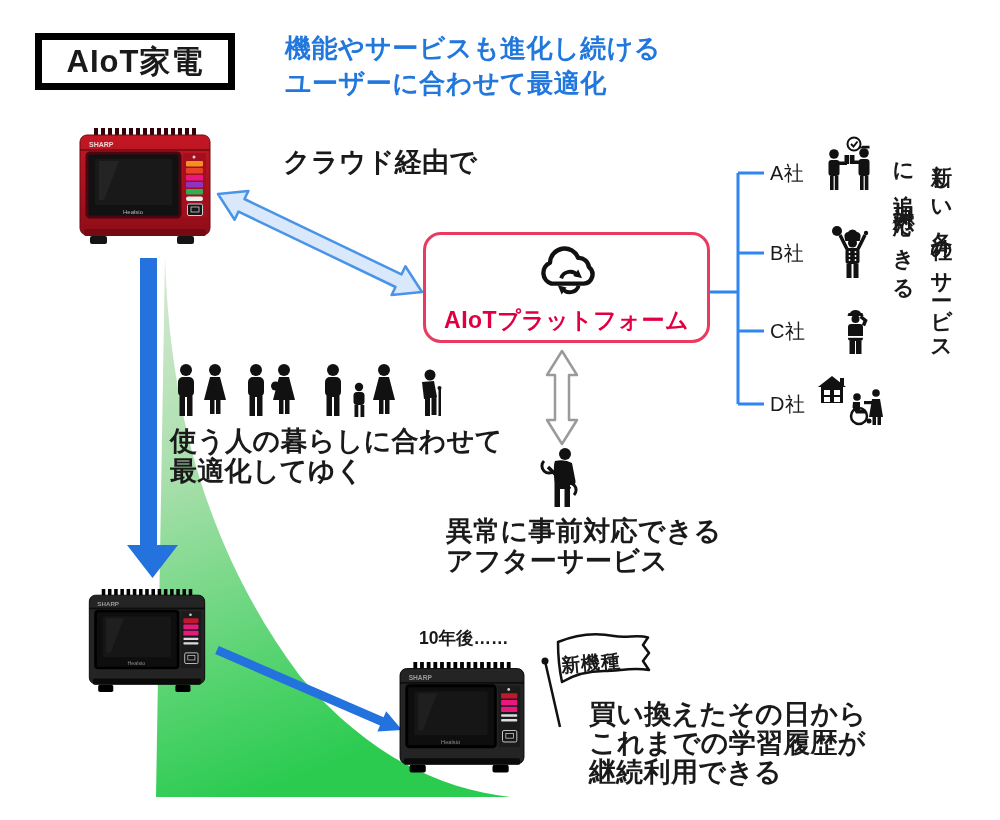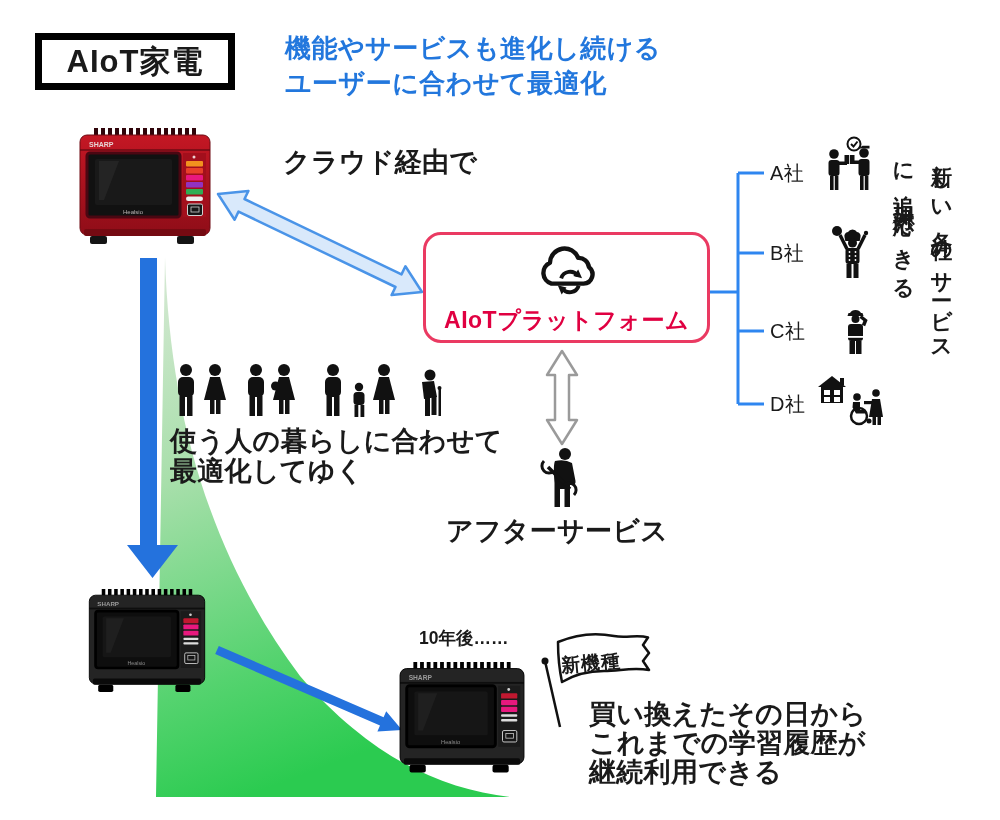--- a/index.html
+++ b/index.html
@@ -206,20 +206,21 @@
 
   <svg class="abs" style="left:540px;top:447px" width="44" height="64" viewBox="0 0 44 64">
     <circle cx="25" cy="7" r="6" fill="#111"></circle>
     <path d="M 15,14 Q 25,12 32,16 L 35.5,34 Q 36,38 32,38 L 30,38 L 30,60 L 24.5,60 L 24.5,42 L 20,42 L 20,60 L 14.5,60 L 14.5,36 Q 13,18 15,14 Z" fill="#111"></path>
     <line x1="8" y1="20" x2="30" y2="42" stroke="#111" stroke-width="3.5"></line>
     <path d="M 4,14 A 6,6 0 1 0 14,24" fill="none" stroke="#111" stroke-width="3"></path>
     <path d="M 34,48 A 6,6 0 1 0 24,38" fill="none" stroke="#111" stroke-width="3"></path>
   </svg>
 
   <div class="abs note note-service">
+    <div>異常に事前対応できる</div>
     <div>アフターサービス</div>
   </div>
 
   <svg class="abs" style="left:170px;top:360px" width="278" height="60" viewBox="0 0 278 60">
     <g fill="#111">
       <circle cx="16" cy="10" r="6"></circle>
         <rect x="8" y="17" width="16" height="20" rx="5"></rect>
       <rect x="9.5" y="36" width="5.5" height="20"></rect>
         <rect x="17" y="36" width="5.5" height="20"></rect>
       <circle cx="45" cy="10" r="6"></circle>

